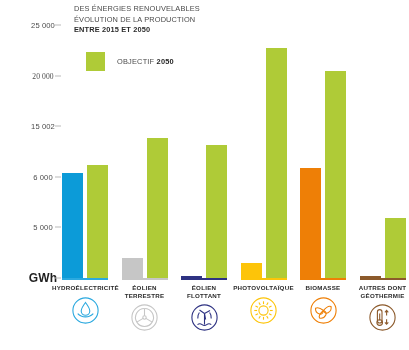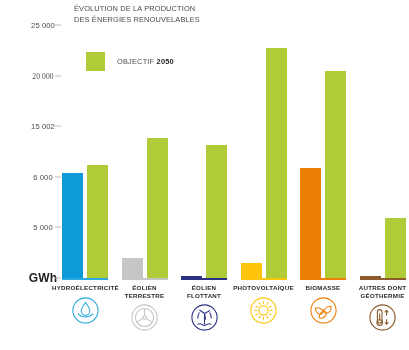--- a/index.html
+++ b/index.html
@@ -124,22 +124,23 @@
     margin-top: 5px;
     display: flex;
     justify-content: center;
   }
   .cat-icon svg { display: block; }
 </style>
 </head>
 <body>
 
 <div id="title-block">
+  <div class="tline">DES ÉNERGIES RENOUVELABLES</div>
   <div class="tline">ÉVOLUTION DE LA PRODUCTION</div>
-  <div class="tline">DES ÉNERGIES RENOUVELABLES</div>
+  <div class="tline bold">ENTRE 2015 ET 2050</div>
 </div>
 
 <div id="legend">
   <div class="swatch" style="background: rgb(175, 203, 55);"></div>
   <div class="legend-text">
     <span>OBJECTIF </span><b>2050</b>
   </div>
 </div>
 
 <div id="plot">

